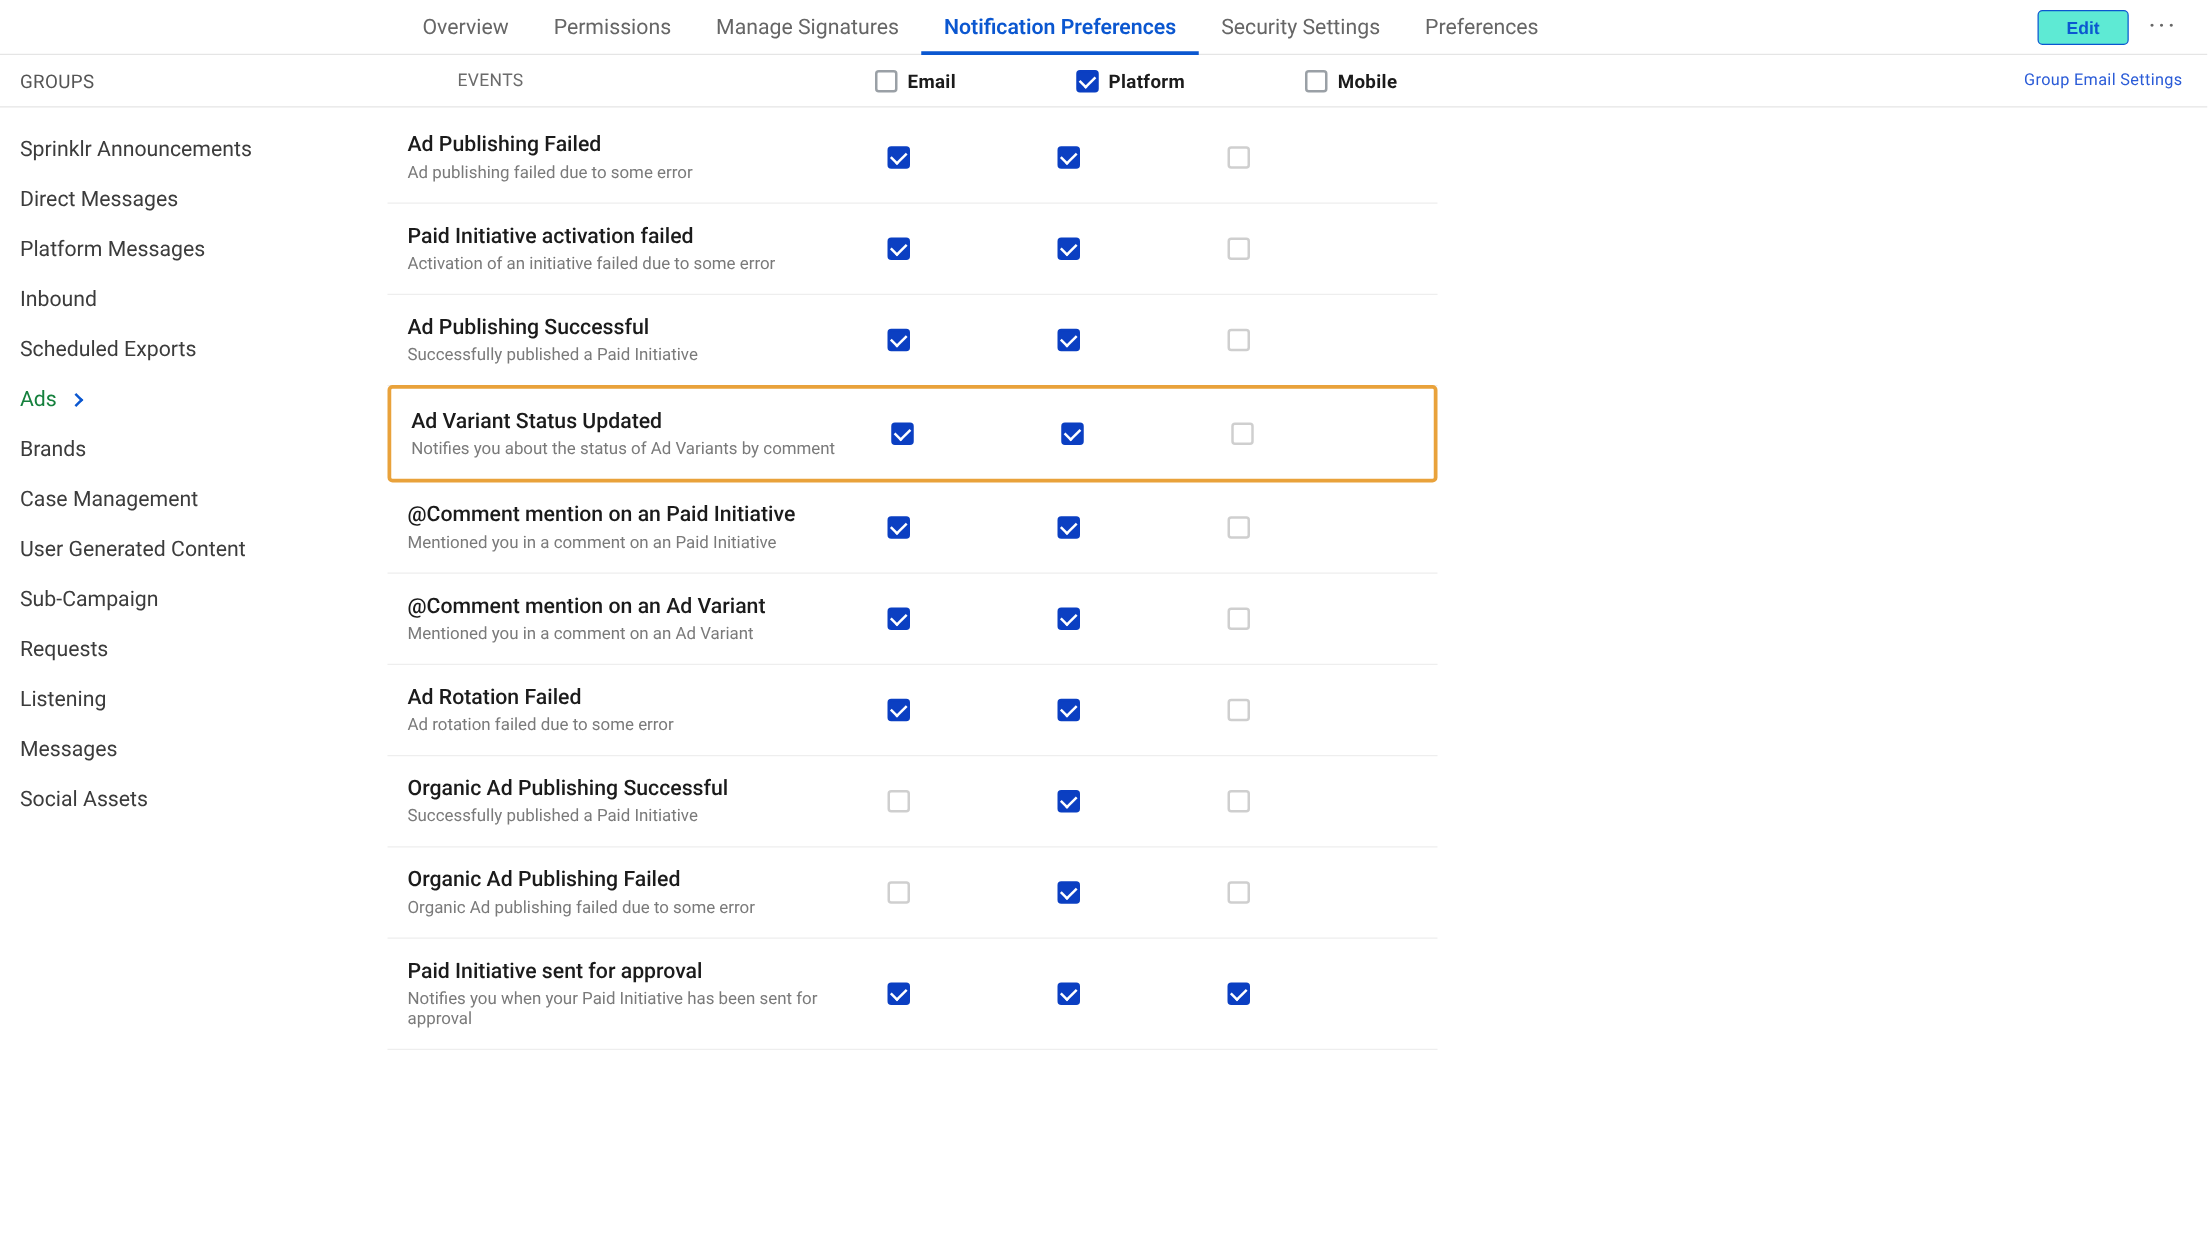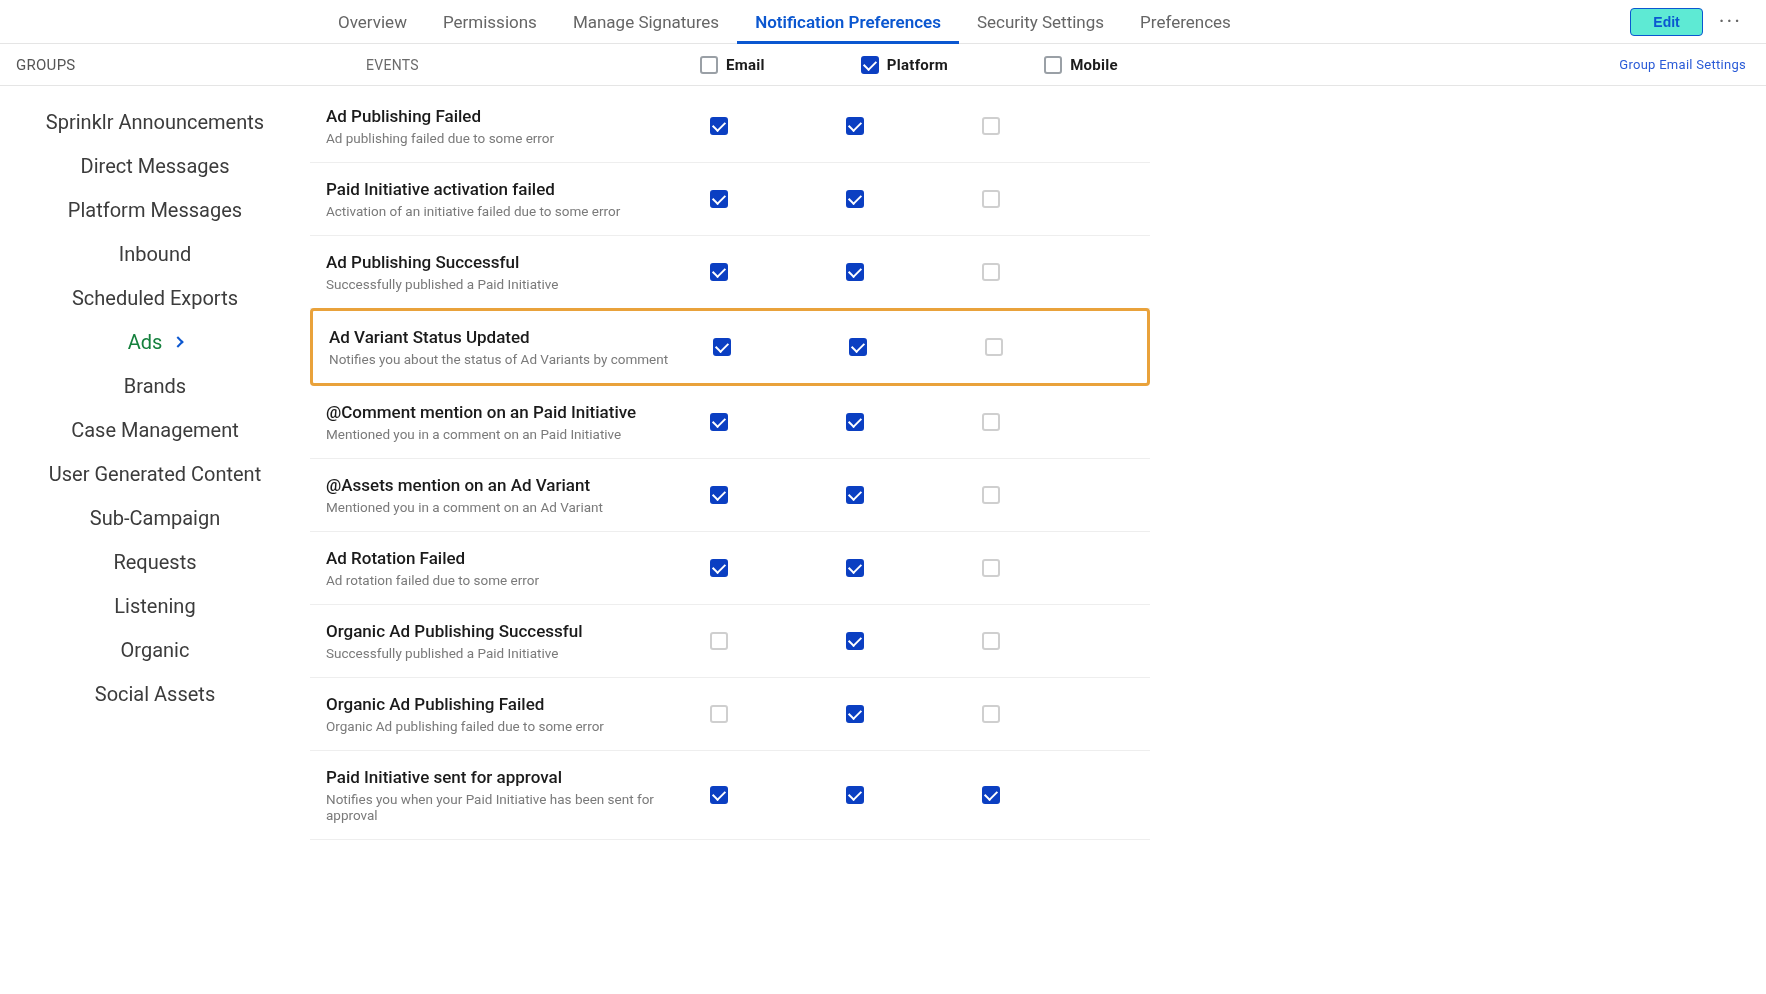--- a/index.html
+++ b/index.html
@@ -115,24 +115,24 @@
   .body {
     display:flex;
   }
   .sidebar {
     width:310px;
     padding-top:14px;
     flex-shrink:0;
   }
   .side-item {
     padding:10px 16px;
-    font-size:20px;
+    font-size:17px;
     color:#3c3c3c;
     cursor:pointer;
-    display:flex;align-items:center;gap:12px;justify-content:center;
+    display:flex;align-items:center;gap:12px;
   }
   .side-item.active { color:#15803d; }
   .chev {
     display:inline-block;width:8px;height:8px;
     border:solid #0b57d0;border-width:2px 2px 0 0;
     transform:rotate(45deg);
   }
 
   .events {
     flex:1;
@@ -244,21 +244,21 @@
       <div class="side-item">
         <span>Sub-Campaign</span>
       </div>
       <div class="side-item">
         <span>Requests</span>
       </div>
       <div class="side-item">
         <span>Listening</span>
       </div>
       <div class="side-item">
-        <span>Organic</span>
+        <span>Messages</span>
       </div>
       <div class="side-item">
         <span>Social Assets</span>
       </div>
     </div>
   <div class="events" id="events">
       <div class="event-row">
         <div class="event-text">
           <div class="event-title">Ad Publishing Failed</div>
           <div class="event-desc">Ad publishing failed due to some error</div>
@@ -310,21 +310,21 @@
           <div class="event-desc">Mentioned you in a comment on an Paid Initiative</div>
         </div>
         <div class="event-checks">
           <span class="cb checked"></span>
           <span class="cb checked"></span>
           <span class="cb"></span>
         </div>
       </div>
       <div class="event-row">
         <div class="event-text">
-          <div class="event-title">@Assets mention on an Ad Variant</div>
+          <div class="event-title">@Comment mention on an Ad Variant</div>
           <div class="event-desc">Mentioned you in a comment on an Ad Variant</div>
         </div>
         <div class="event-checks">
           <span class="cb checked"></span>
           <span class="cb checked"></span>
           <span class="cb"></span>
         </div>
       </div>
       <div class="event-row">
         <div class="event-text">

